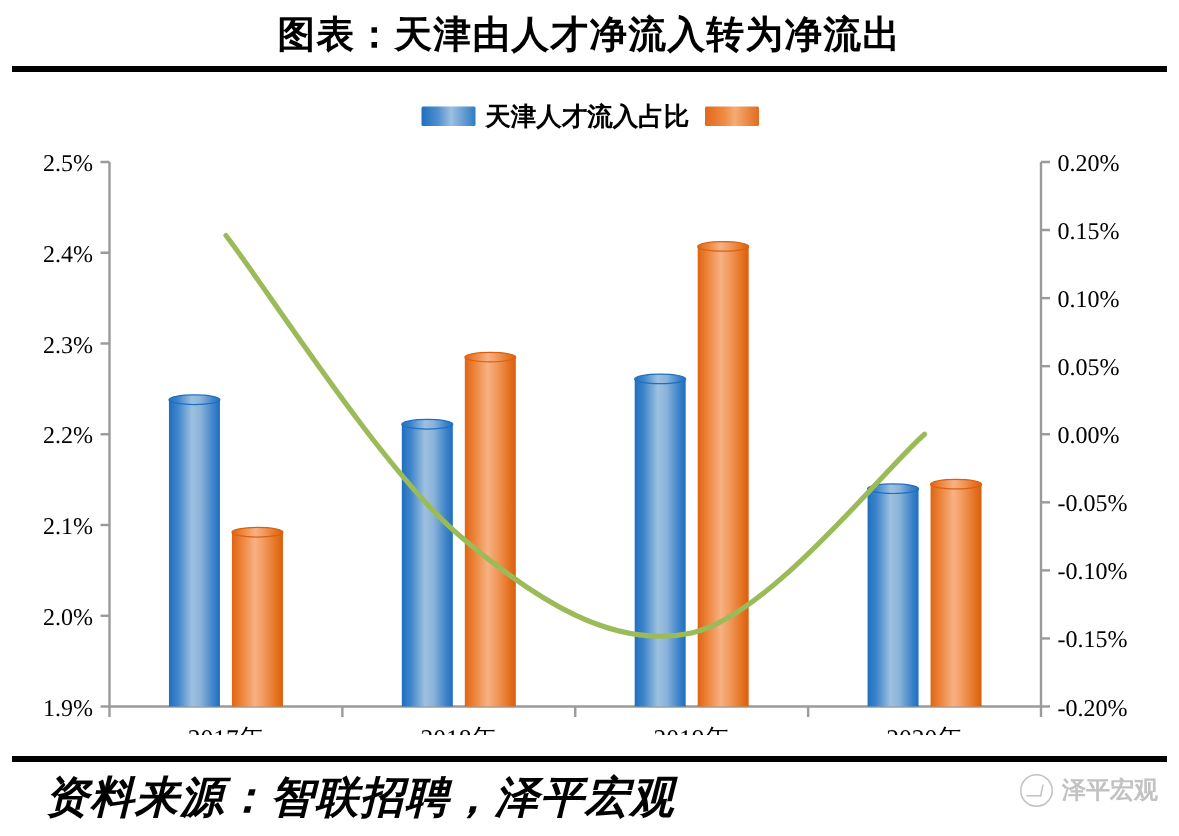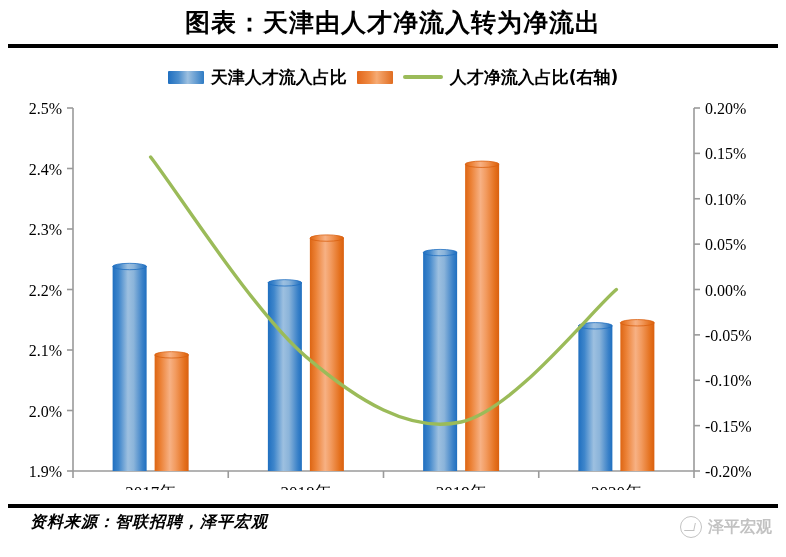--- a/index.html
+++ b/index.html
@@ -38,21 +38,21 @@
   .swatch.blue{background:linear-gradient(90deg,#1f6fc0 0%,#4e8fcd 30%,#9dc0e0 55%,#2f7bc4 100%);}
   .swatch.orange{background:linear-gradient(90deg,#e2671b 0%,#ef8a43 35%,#f6ab74 55%,#e06c20 100%);}
   .swatch.line{height:4px;background:#9bbb59;border-radius:2px;width:40px;}
 
   
   .plot{position:absolute;left:0;top:95px;width:786px;height:395px;}
   .plot-svg{display:block;}
 
   
   .source{
-    position:absolute;left:30px;top:512px;font-size:16px;font-style:italic;
+    position:absolute;left:30px;top:512px;font-size:29px;font-style:italic;
     font-weight:600;color:#000;letter-spacing:1px;
     font-family:"DejaVu Sans","Liberation Sans",sans-serif;
   }
   .watermark{
     position:absolute;right:14px;top:516px;
     display:flex;align-items:center;gap:6px;opacity:.42;
   }
   .wm-logo{
     width:20px;height:20px;border-radius:50%;
     border:1.6px solid #6f6f6f;display:block;position:relative;
@@ -75,24 +75,20 @@
   <div class="title">图表：天津由人才净流入转为净流出</div>
   <div class="rule-top"></div>
 
   <div class="legend">
     <div class="legend-item">
       <span class="swatch blue"></span>
       <span class="legend-label">天津人才流入占比</span>
     </div>
     <div class="legend-item">
       <span class="swatch orange"></span>
-    </div>
-    <div class="legend-item">
-      <span class="swatch line"></span>
-      <span class="legend-label">人才净流入占比(右轴)</span>
     </div>
   </div>
 
   <div class="plot">
     <svg class="plot-svg" id="chart-svg" width="786" height="395" viewBox="0 0 786 395">
         <defs>
           <linearGradient id="gBlue" x1="0" y1="0" x2="1" y2="0">
             <stop offset="0%" stop-color="#1f6fc0"></stop>
             <stop offset="18%" stop-color="#3f86cb"></stop>
             <stop offset="45%" stop-color="#9dc0e0"></stop>

